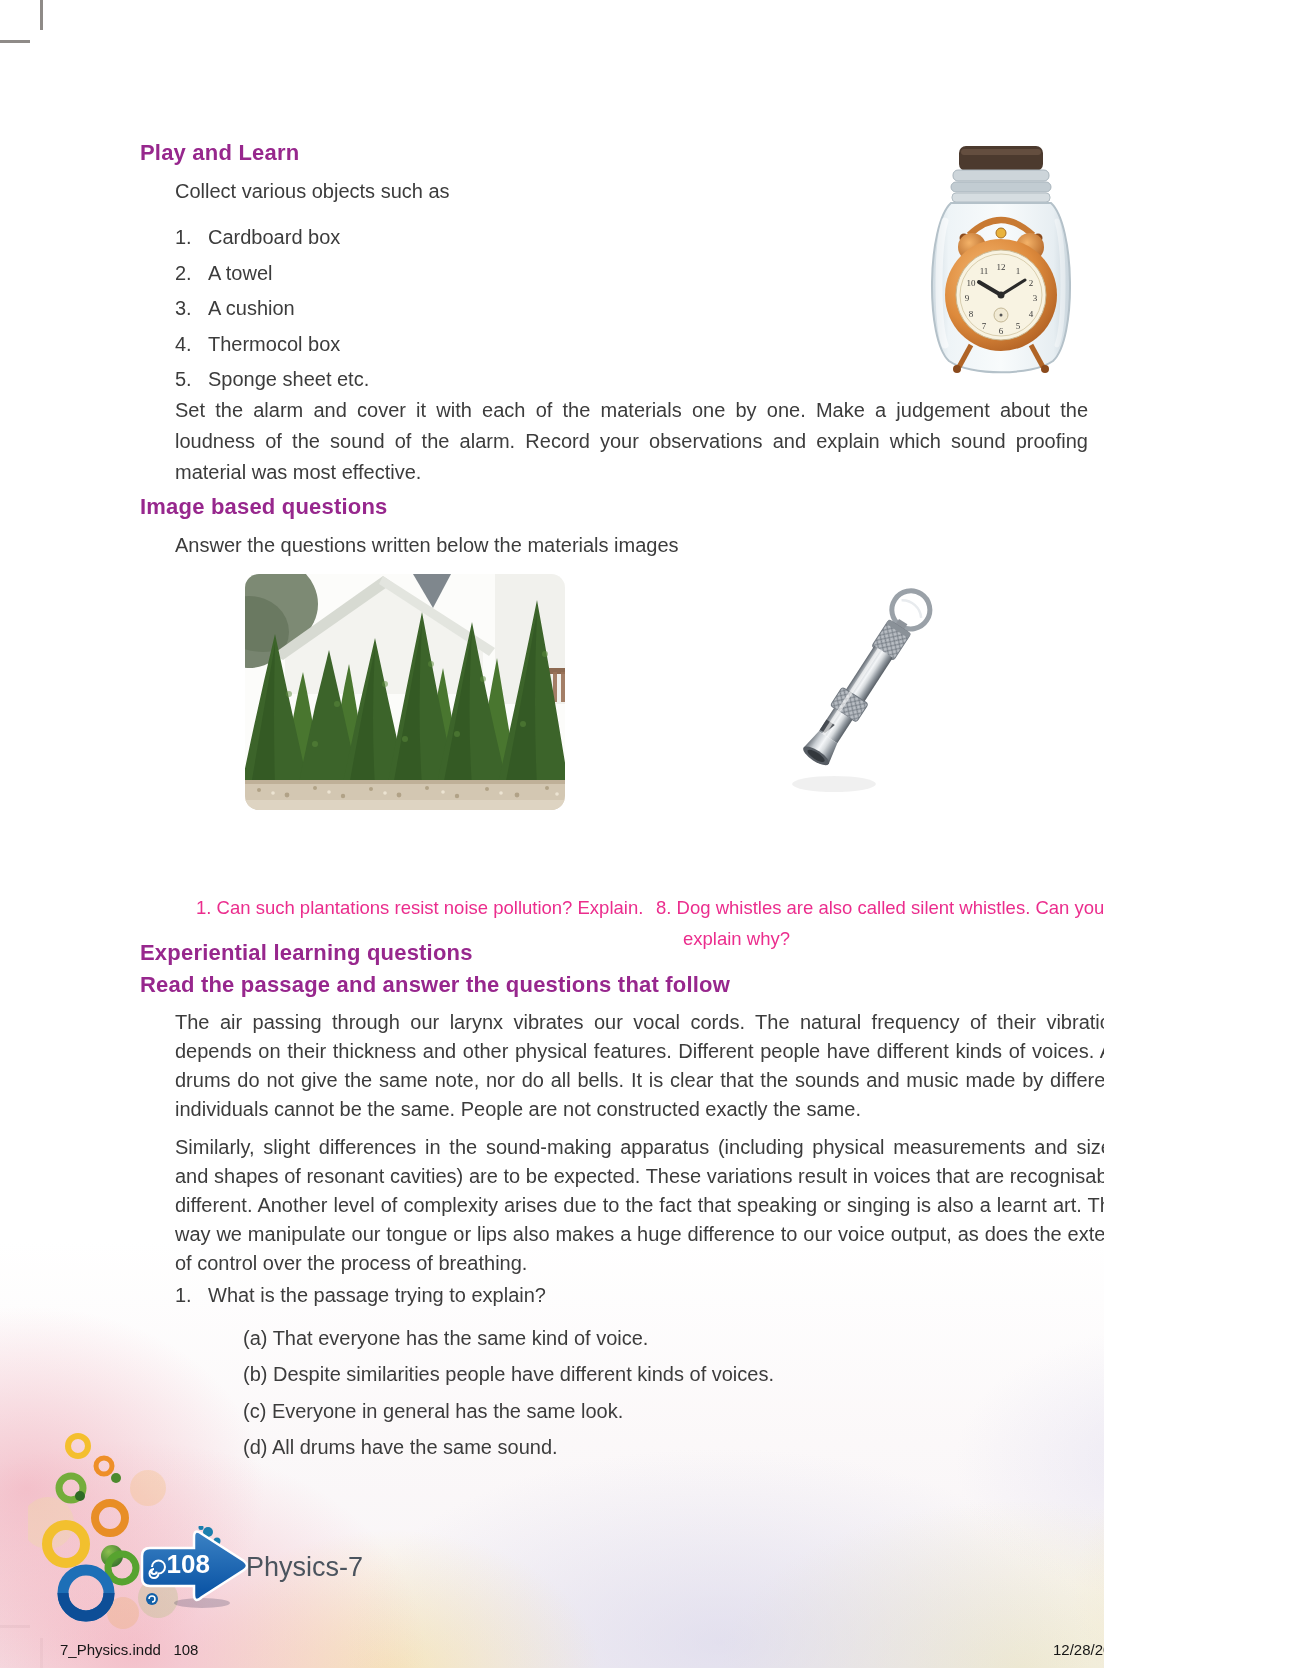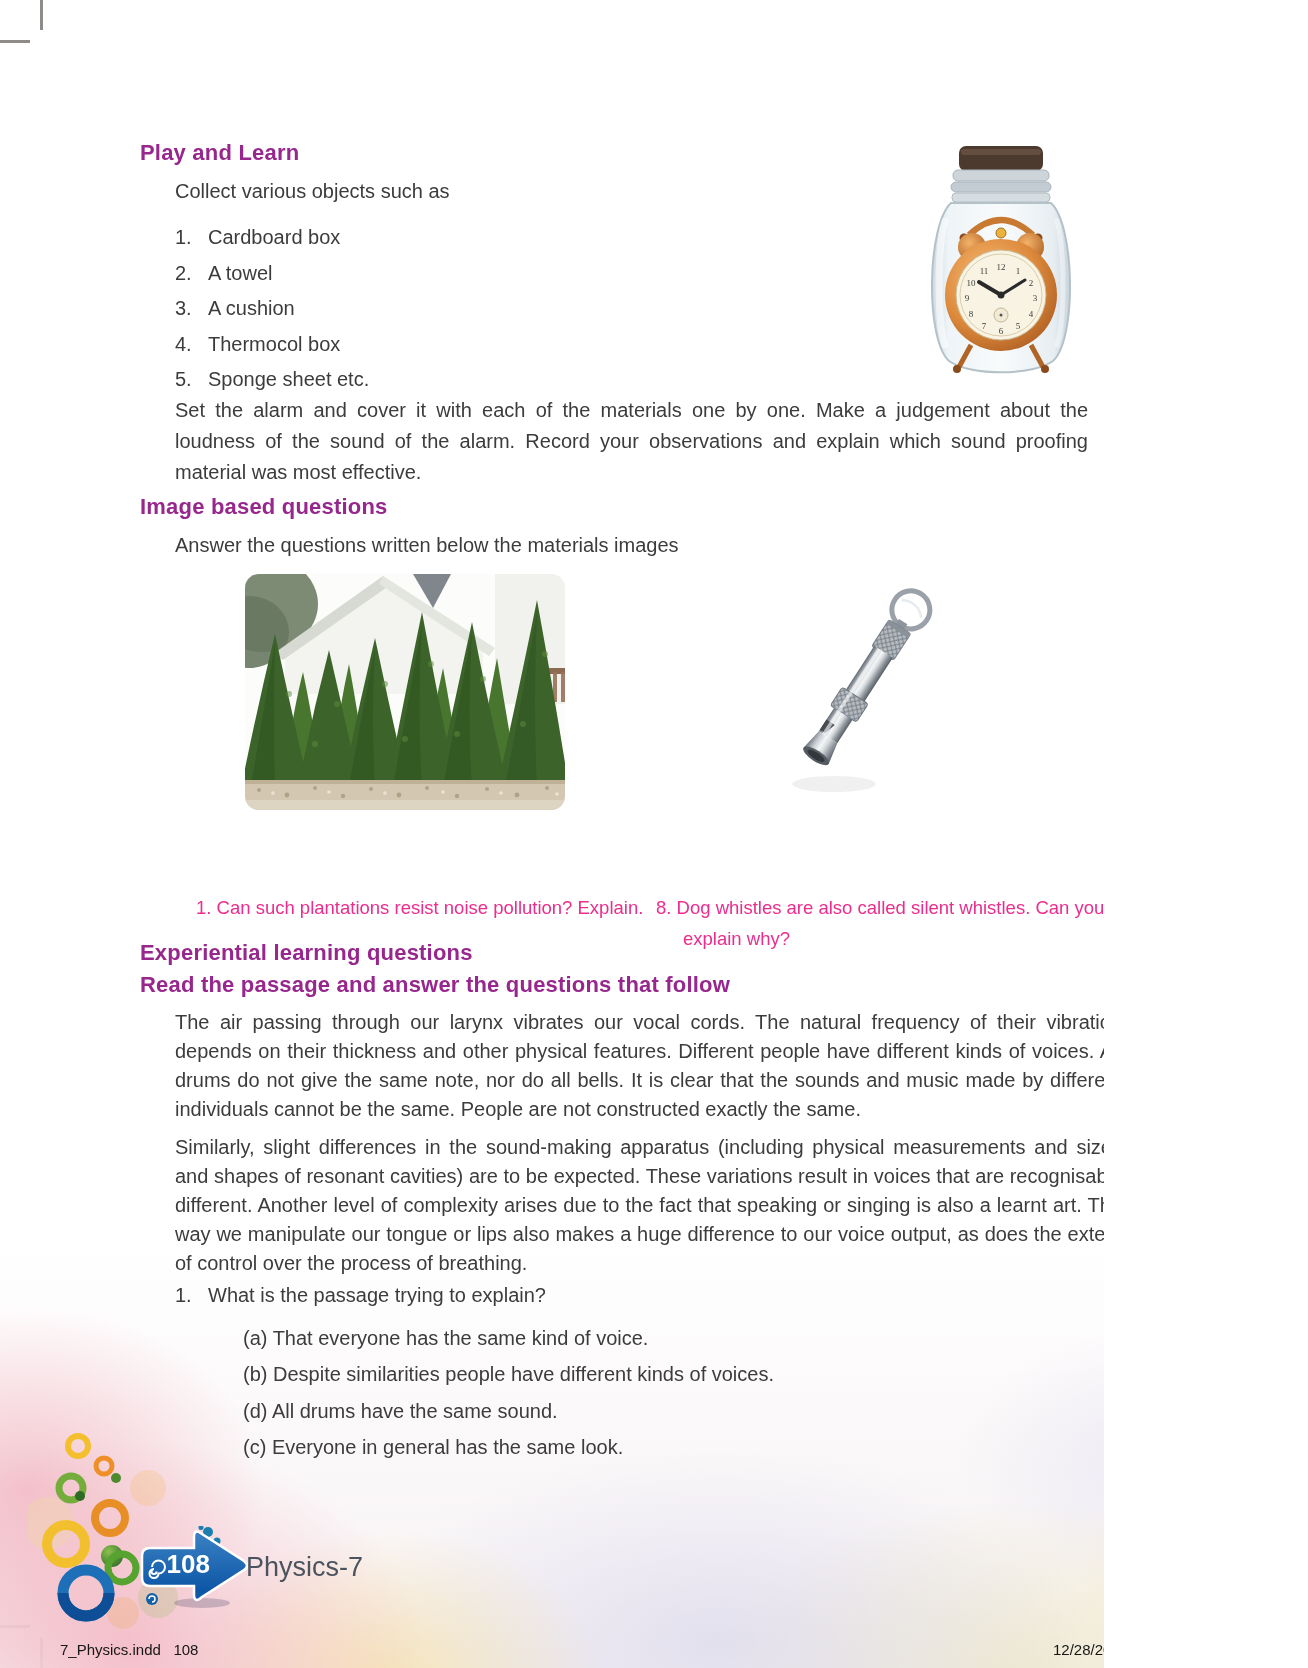--- a/index.html
+++ b/index.html
@@ -253,22 +253,22 @@
   <p class="body-text just abs" style="left:175px;top:1008px;width:947px;line-height:29px;margin:0;">The air passing through our larynx vibrates our vocal cords. The natural frequency of their vibration depends on their thickness and other physical features. Different people have different kinds of voices.  All drums do not give the same note, nor do all bells.  It is clear that the sounds and music made by different individuals cannot be the same. People are not constructed exactly the same.</p>
   <p class="body-text just abs" style="left:175px;top:1133px;width:947px;line-height:29px;margin:0;">Similarly, slight differences in the sound-making apparatus (including physical measurements and sizes and shapes of resonant cavities) are to be expected. These variations result in voices that are recognisably different. Another level of complexity arises due to the fact that speaking or singing is also a learnt art. The way we manipulate our tongue or lips also makes a huge difference to our voice output, as does the extent of control over the process of breathing.</p>
 
   <div class="body-text qrow abs" style="left:175px;top:1284px;">
     <span class="qnum">1.</span><span>What is the passage trying to explain?</span>
   </div>
 
   <div class="opts abs" style="left:243px;top:1320px;">
     <div>(a) That everyone has the same kind of voice.</div>
     <div>(b) Despite similarities people have different kinds of voices.</div>
+    <div>(c) Everyone in general has the same look.</div>
     <div>(d) All drums have the same sound.</div>
-    <div>(c) Everyone in general has the same look.</div>
   </div>
 
 
   <svg class="abs" style="left:28px;top:1428px;" width="170" height="205" viewBox="0 0 170 205">
     <defs>
       <radialGradient id="greenBallG" cx="0.35" cy="0.3" r="0.85">
         <stop offset="0" stop-color="#8cc04f"></stop>
           <stop offset="1" stop-color="#2e6a27"></stop>
       </radialGradient>
     </defs>

